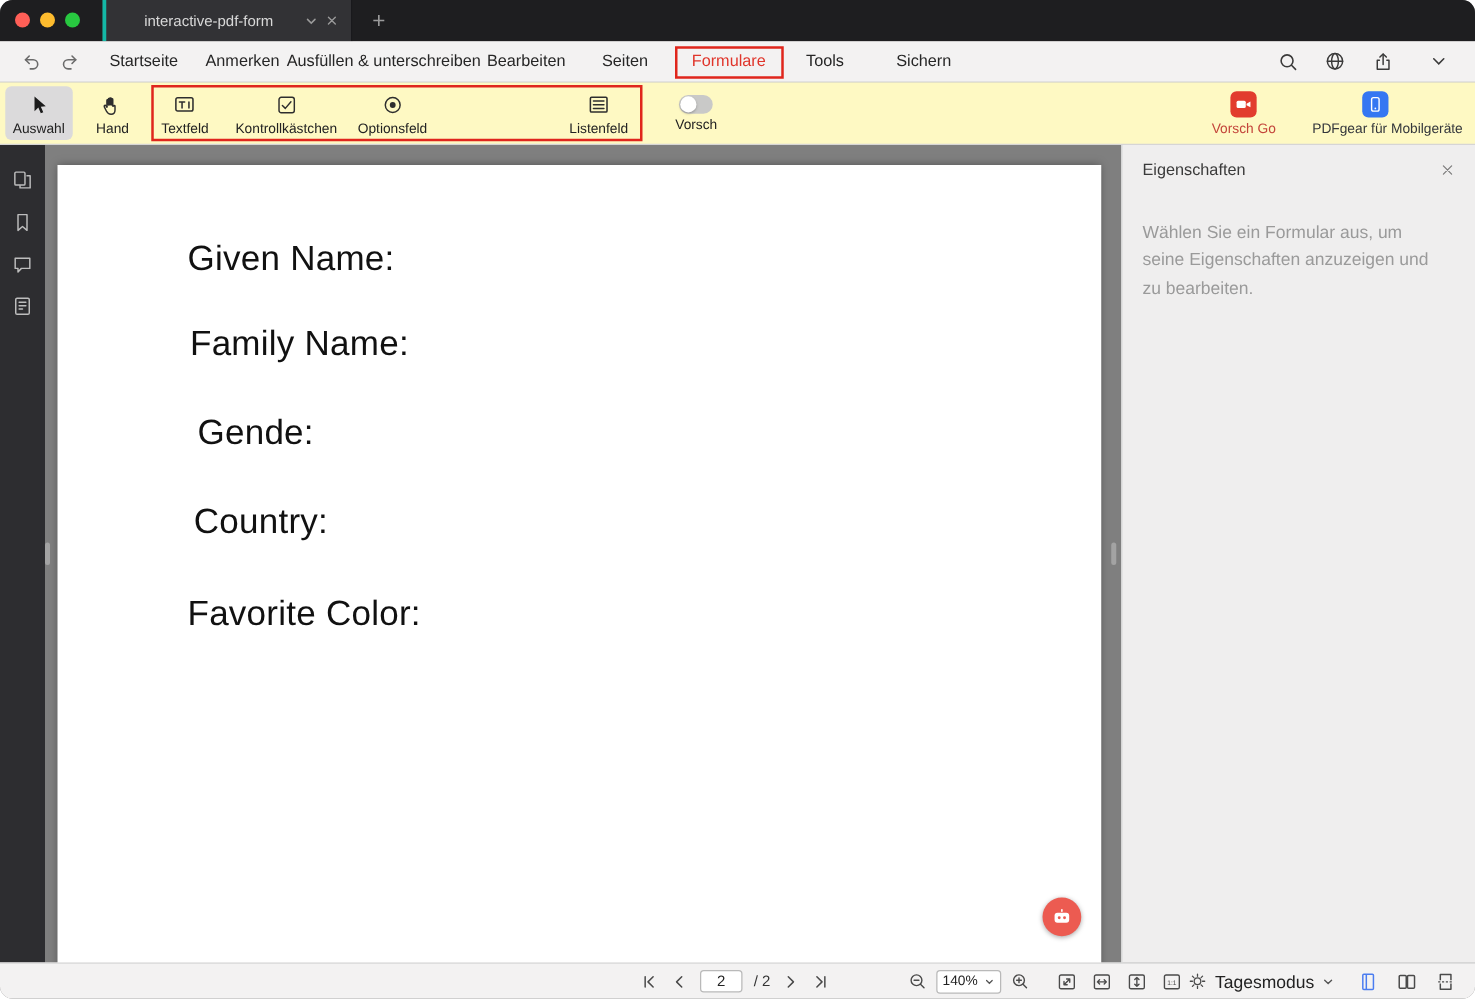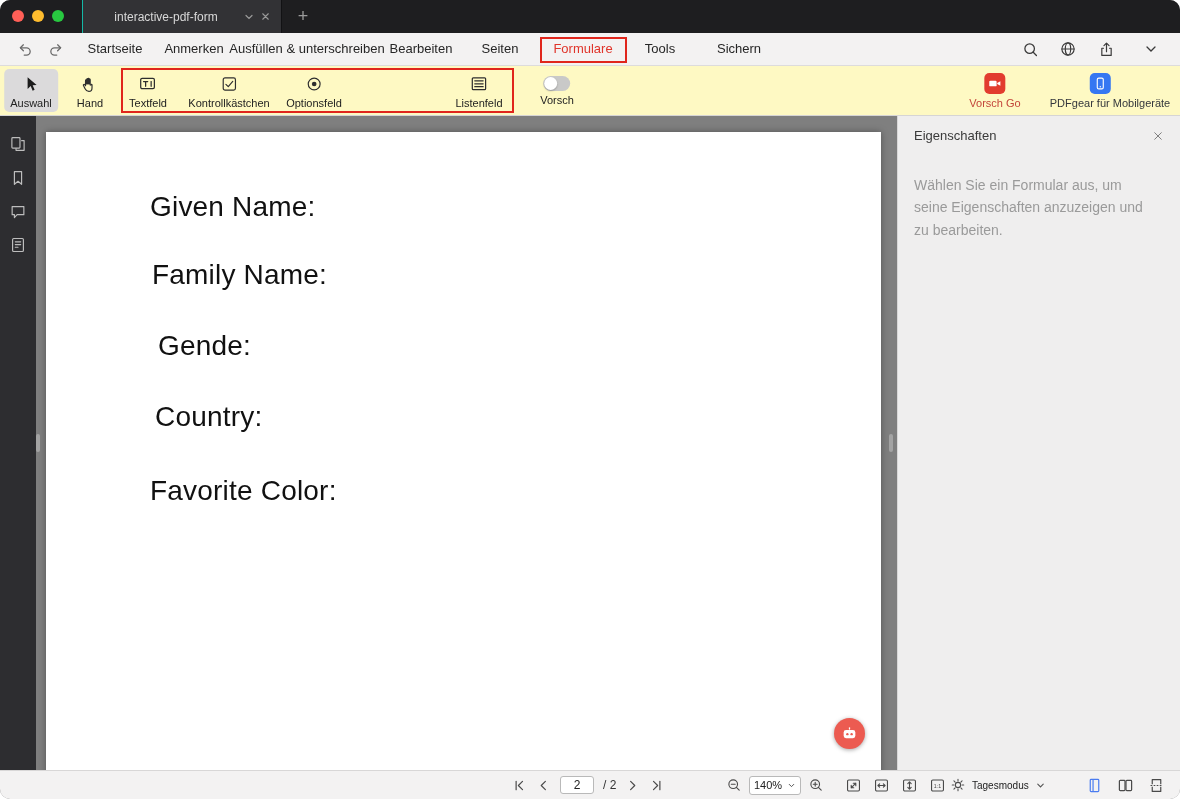--- a/index.html
+++ b/index.html
@@ -6,21 +6,21 @@
   html,body { width:1180px; height:799px; background:#ffffff; font-family:"Liberation Sans",sans-serif; cursor:default; }
   .window { position:relative; width:1180px; height:799px; border-radius:10px; overflow:hidden; background:#7f7f7f; }
 
   
   .titlebar { position:absolute; top:0; left:0; width:100%; height:33px; background:#1e1e20; }
   .traffic { position:absolute; top:10px; width:12px; height:12px; border-radius:50%; }
   .t-close { left:12px; background:#ff5f57; }
   .t-min   { left:32px; background:#febc2e; }
   .t-max   { left:52px; background:#28c840; }
   .doc-tab { position:absolute; left:82px; top:0; width:200px; height:33px; background:#323235;
-             border-left:1px solid #14b8a6; border-right:1px solid #121214;
+             border-left:3px solid #14b8a6; border-right:1px solid #121214;
              display:flex; align-items:center; padding:0 8px; }
   .doc-tab .ttl { flex:1; text-align:center; color:#d8d8d8; font-size:12px; white-space:nowrap; overflow:hidden; }
   .tab-btn { display:flex; align-items:center; justify-content:center; width:16px; height:16px; color:#9a9a9a; }
   .new-tab { position:absolute; left:292px; top:5px; width:22px; height:22px; display:flex; align-items:center;
              justify-content:center; color:#9a9a9a; }
 
   
   .menubar { position:absolute; top:33px; left:0; width:100%; height:33px; background:#f3f2f2; border-bottom:1px solid #dddcdc; }
   .menu-item { position:absolute; top:0; height:32px; line-height:32px; transform:translateX(-50%);
                font-size:13px; color:#262626; white-space:nowrap; }
@@ -75,21 +75,21 @@
   .sb-fit { left:845px; gap:11px; }
   .sb-mode { left:950px; gap:6px; }
   .sb-layout { left:1086px; gap:14px; }
   .sbtn { display:flex; align-items:center; justify-content:center; color:#4a4a4a; }
   .page-input { width:34px; height:18px; border:1px solid #b9b9b9; border-radius:3px; background:#fff;
                 font-size:12px; text-align:center; color:#222; font-family:"Liberation Sans",sans-serif; outline:none; }
   .page-total { font-size:12px; color:#333; }
   .zoom-select { height:19px; min-width:52px; border:1px solid #b9b9b9; border-radius:3px; background:#fff;
                  display:flex; align-items:center; justify-content:space-between; padding:0 4px; gap:3px; }
   .zoom-select .zv { font-size:11px; color:#222; }
-  .mode-label { font-size:10px; color:#222; }
+  .mode-label { font-size:14px; color:#222; }
   .layout-active { color:#4a7cf0; }
 </style>
 </head>
 <body>
 
 <div class="window">
 
   <div class="titlebar">
     <span class="traffic t-close"></span>
     <span class="traffic t-min"></span>

